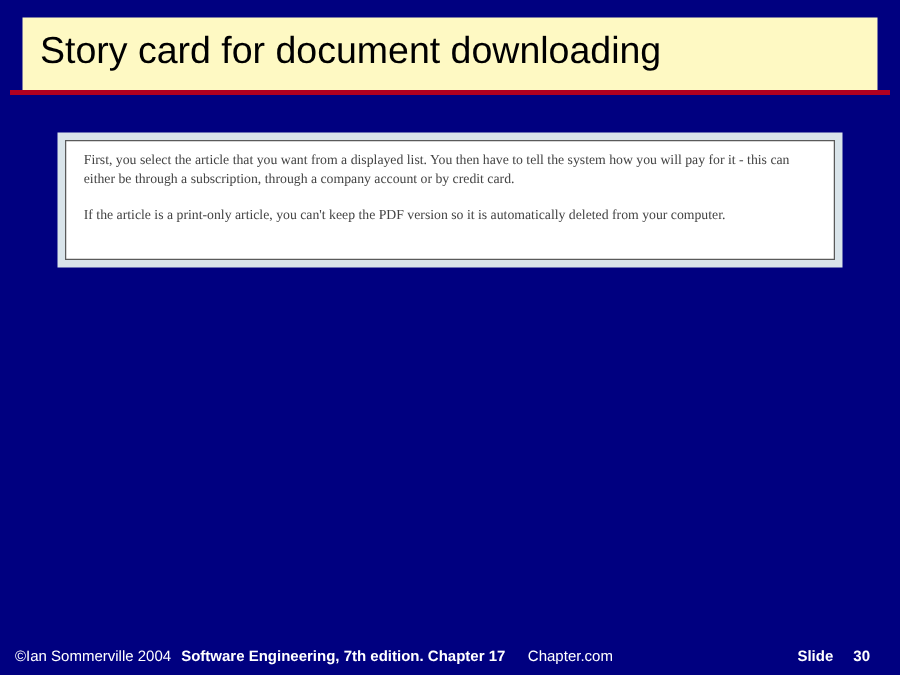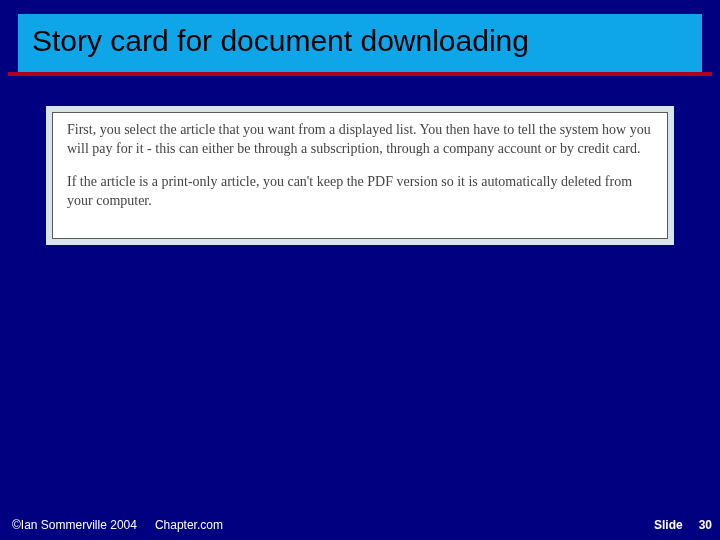--- a/index.html
+++ b/index.html
@@ -3,21 +3,21 @@
 <meta charset="utf-8">
 <style>
   * { margin: 0; padding: 0; box-sizing: border-box; }
   html, body { width: 720px; height: 540px; overflow: hidden; }
   body {
     background: #000080;
     font-family: Arial, Helvetica, sans-serif;
     position: relative;
   }
   .title-area {
-    background: #0ea5e9;
+    background: #fef9c3;
     margin: 14px 18px 0 18px;
     padding: 10px 10px 14px 14px;
   }
   .title-text {
     font-size: 30px;
     color: #000;
     font-weight: 400;
   }
   .rule {
     height: 4px;
@@ -37,31 +37,31 @@
   }
   .card-header {
     border-bottom: 1px solid #5a5a5a;
     padding: 6px 10px;
     font-weight: bold;
     font-size: 14px;
     color: #111;
   }
   .card-body {
     padding: 8px 14px 12px 14px;
-    font-size: 14px;
+    font-size: 11px;
     line-height: 1.35;
     color: #444;
   }
   .card-body p { margin-bottom: 14px; }
   .card-body p:last-child { margin-bottom: 15px; }
   .footer {
     position: absolute;
     bottom: 8px;
     left: 12px;
-    right: 8px;
+    right: 24px;
     color: #ffffff;
     font-size: 12px;
     display: flex;
     align-items: baseline;
     gap: 8px;
   }
   .footer .copy { font-weight: 400; }
   .footer .book { font-weight: bold; }
   .footer .site { margin-left: 10px; }
   .footer .slide { margin-left: auto; display: flex; gap: 16px; font-weight: bold; }
@@ -78,18 +78,19 @@
   <div class="card">
     <div class="card-body">
       <p>First, you select the article that you want from a displayed list. You then have to tell the system how you will pay for it - this can either be through a subscription, through a company account or by credit card.</p>
       <p>If the article is a print-only article, you can't keep the PDF version so it is automatically deleted from your computer.</p>
     </div>
   </div>
 </div>
 
 <div class="footer">
   <span class="copy">©Ian Sommerville 2004</span>
+  <span class="book">Software Engineering, 7th edition. Chapter 17</span>
   <span class="site">Chapter.com</span>
   <span class="slide">
     <span>Slide</span>
     <span>30</span>
   </span>
 </div>
 
 </body></html>

